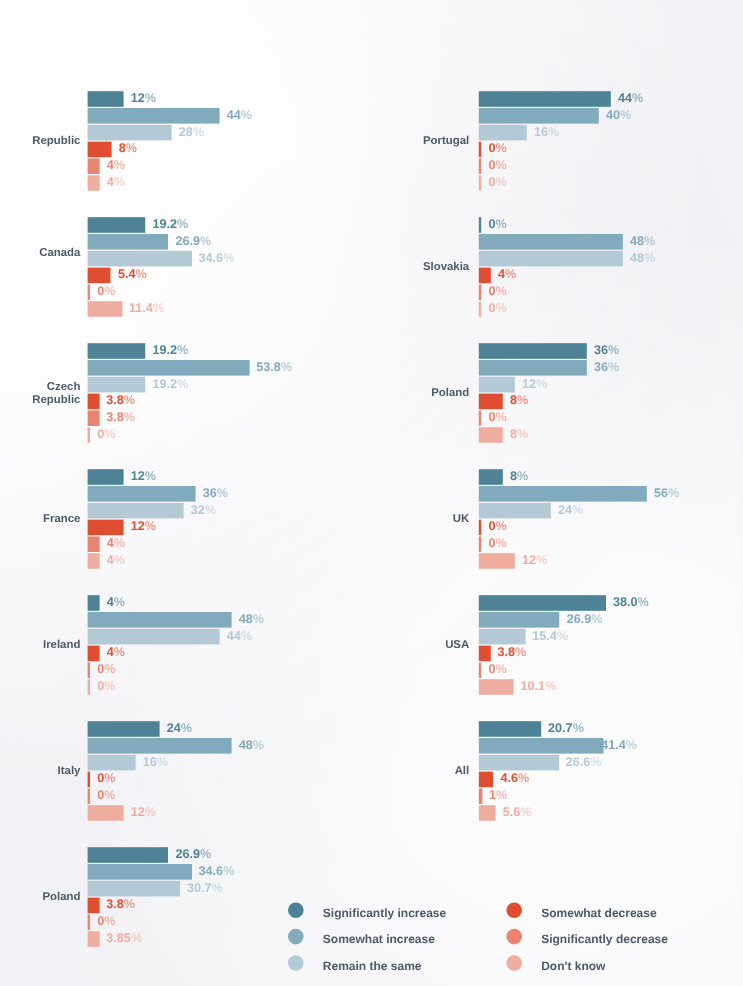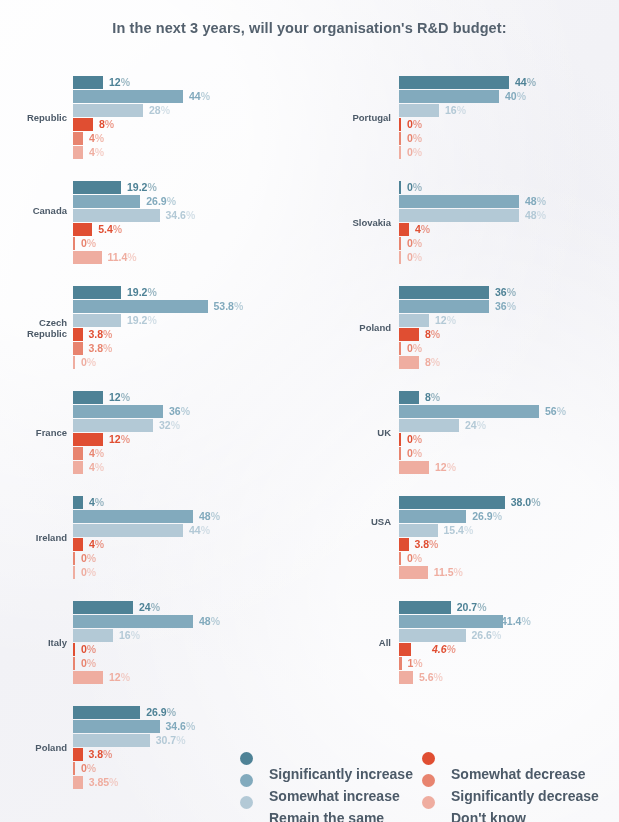--- a/index.html
+++ b/index.html
@@ -66,34 +66,33 @@
   .legend{position:absolute;left:240px;top:748px;width:379px;height:70px;}
   .legend-col{position:absolute;top:0;}
   .legend-col.left{left:0;}
   .legend-col.right{left:182px;}
   .legend-item{position:relative;height:22px;}
   .legend-dot{
     position:absolute;left:0;top:4px;
     width:13px;height:13px;border-radius:50%;
   }
   .legend-text{
-    position:absolute;left:29px;top:16px;
+    position:absolute;left:29px;top:3px;
     height:21px;line-height:21px;
-    font-size:14px;font-weight:bold;color:#4c5a68;
+    font-size:10px;font-weight:bold;color:#4c5a68;
     white-space:nowrap;
   }
 </style>
 </head>
 <body>
 
 <div class="texture"></div>
 
 <div class="chart-root">
 
-  <div class="chart-title">In the next 3 years, will your organisation's R&amp;D budget:</div>
 
   <div class="panel panel-left" id="panel-left">
       <div class="group" style="top: 76px;">
         <div class="group-label" style="top: 36px;">Republic</div>
         <div class="bars">
           <div class="bar-row">
             <div class="bar" style="width: 30px; background: rgb(78, 130, 150);"></div>
             <div class="bar-value" style="left: 36px; color: rgb(78, 130, 150);"><span>12</span><span class="pct">%</span></div>
           </div>
           <div class="bar-row">
@@ -404,21 +403,21 @@
             <div class="bar" style="width: 2px; background: rgb(232, 132, 111);"></div>
             <div class="bar-value" style="left: 8px; color: rgb(232, 132, 111);"><span>0</span><span class="pct">%</span></div>
           </div>
           <div class="bar-row">
             <div class="bar" style="width: 30px; background: rgb(239, 173, 160);"></div>
             <div class="bar-value" style="left: 36px; color: rgb(239, 173, 160);"><span>12</span><span class="pct">%</span></div>
           </div>
         </div>
       </div>
       <div class="group" style="top: 496px; left: 309px;">
-        <div class="group-label" style="top: 20px;">USA</div>
+        <div class="group-label" style="top: 36px;">USA</div>
         <div class="bars">
           <div class="bar-row">
             <div class="bar" style="width: 105.75px; background: rgb(78, 130, 150);"></div>
             <div class="bar-value" style="left: 111.75px; color: rgb(78, 130, 150);"><span>38.0</span><span class="pct">%</span></div>
           </div>
           <div class="bar-row">
             <div class="bar" style="width: 67.25px; background: rgb(130, 170, 189);"></div>
             <div class="bar-value" style="left: 73.25px; color: rgb(130, 170, 189);"><span>26.9</span><span class="pct">%</span></div>
           </div>
           <div class="bar-row">
@@ -428,42 +427,42 @@
           <div class="bar-row">
             <div class="bar" style="width: 9.5px; background: rgb(224, 78, 50);"></div>
             <div class="bar-value" style="left: 15.5px; color: rgb(224, 78, 50);"><span>3.8</span><span class="pct">%</span></div>
           </div>
           <div class="bar-row">
             <div class="bar" style="width: 2px; background: rgb(232, 132, 111);"></div>
             <div class="bar-value" style="left: 8px; color: rgb(232, 132, 111);"><span>0</span><span class="pct">%</span></div>
           </div>
           <div class="bar-row">
             <div class="bar" style="width: 28.75px; background: rgb(239, 173, 160);"></div>
-            <div class="bar-value" style="left: 34.75px; color: rgb(239, 173, 160);"><span>11.5</span><span class="pct">%</span></div>
+            <div class="bar-value" style="left: 34.75px; color: rgb(239, 173, 160);"><span>10.1</span><span class="pct">%</span></div>
           </div>
         </div>
       </div>
       <div class="group" style="top: 601px; left: 309px;">
         <div class="group-label" style="top: 36px;">All</div>
         <div class="bars">
           <div class="bar-row">
             <div class="bar" style="width: 51.75px; background: rgb(78, 130, 150);"></div>
             <div class="bar-value" style="left: 57.75px; color: rgb(78, 130, 150);"><span>20.7</span><span class="pct">%</span></div>
           </div>
           <div class="bar-row">
             <div class="bar" style="width: 103.5px; background: rgb(130, 170, 189);"></div>
             <div class="bar-value" style="left: 102px; color: rgb(130, 170, 189);"><span>41.4</span><span class="pct">%</span></div>
           </div>
           <div class="bar-row">
             <div class="bar" style="width: 66.5px; background: rgb(179, 201, 214);"></div>
             <div class="bar-value" style="left: 72.5px; color: rgb(179, 201, 214);"><span>26.6</span><span class="pct">%</span></div>
           </div>
           <div class="bar-row">
             <div class="bar" style="width: 11.5px; background: rgb(224, 78, 50);"></div>
-            <div class="bar-value" style="left: 33px; color: rgb(224, 78, 50); font-style: italic;"><span>4.6</span><span class="pct">%</span></div>
+            <div class="bar-value" style="left: 18px; color: rgb(224, 78, 50);"><span>4.6</span><span class="pct">%</span></div>
           </div>
           <div class="bar-row">
             <div class="bar" style="width: 2.5px; background: rgb(232, 132, 111);"></div>
             <div class="bar-value" style="left: 8.5px; color: rgb(232, 132, 111);"><span>1</span><span class="pct">%</span></div>
           </div>
           <div class="bar-row">
             <div class="bar" style="width: 14px; background: rgb(239, 173, 160);"></div>
             <div class="bar-value" style="left: 20px; color: rgb(239, 173, 160);"><span>5.6</span><span class="pct">%</span></div>
           </div>
         </div>

